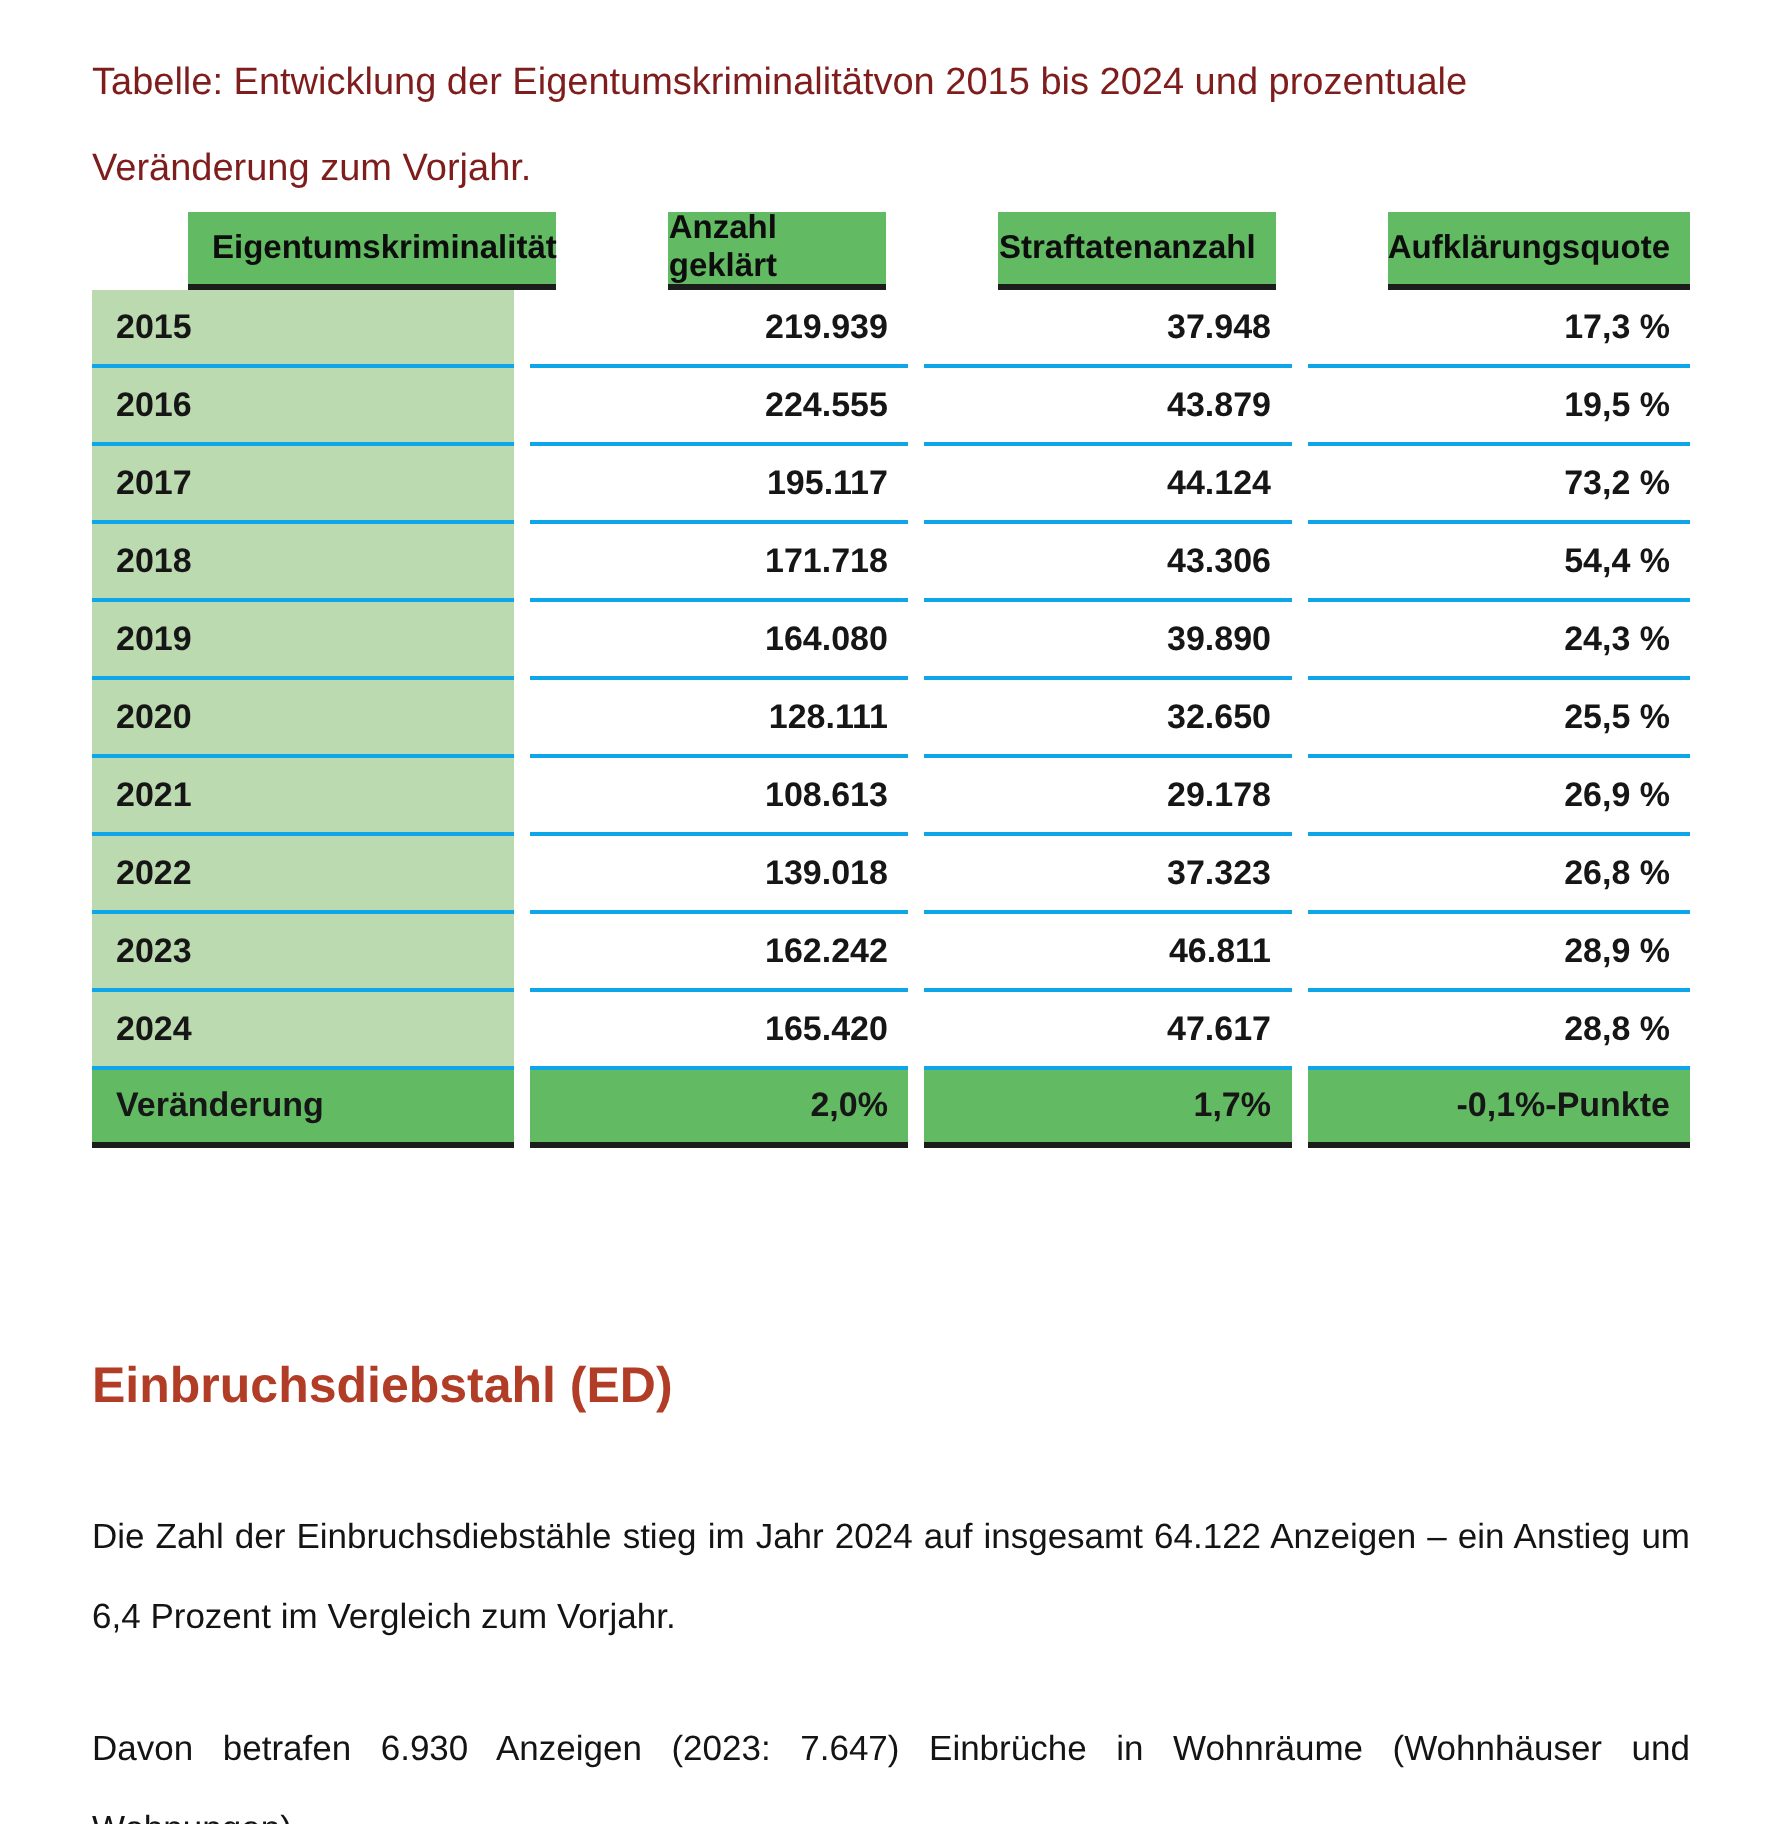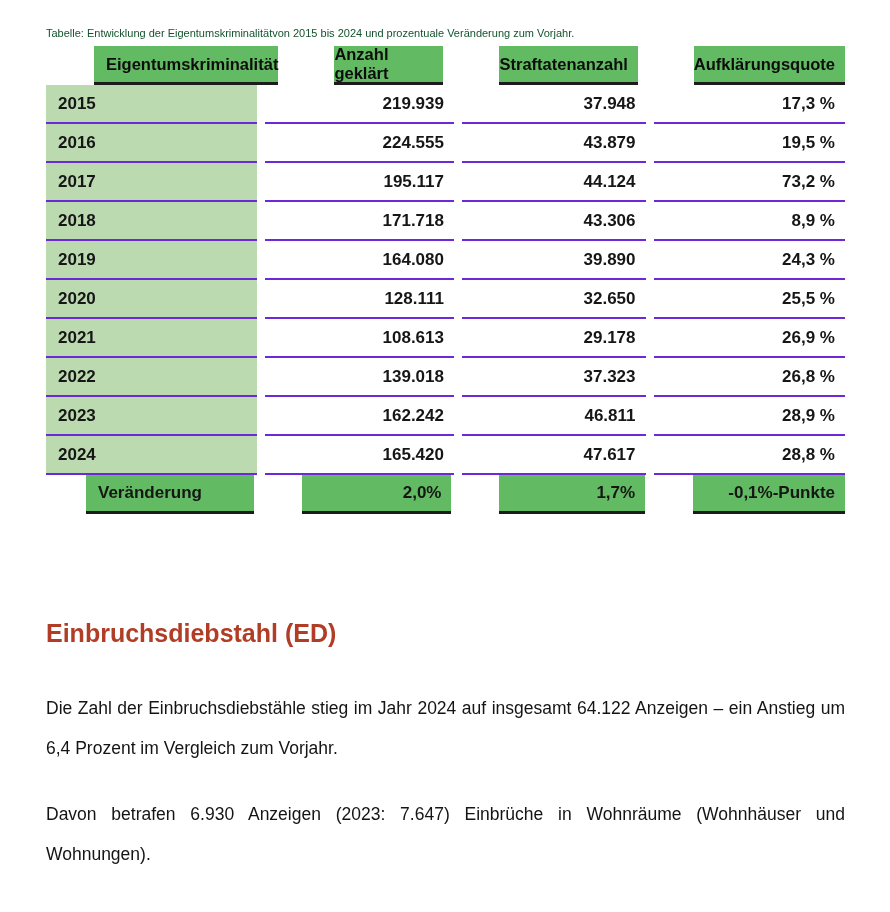--- a/index.html
+++ b/index.html
@@ -15,24 +15,24 @@
     color: #1a1a1a;
   }
   .page {
     padding: 20px 45px 0 46px;
   }
 
   
   .caption {
     margin: 0;
     width: 760px;
-    font-size: 11px;
-    line-height: 26px;
+    font-size: 19px;
+    line-height: 43px;
     font-weight: 400;
-    color: #14532d;
+    color: #7f1d1d;
   }
 
   
   .table {
     width: 799px;
     margin-top: 0;
   }
   .row {
     display: flex;
     gap: 8px;
@@ -54,30 +54,29 @@
   .thead .cell {
     background: #62ba62;
     border-bottom: 3px solid #1c1c1c;
     font-weight: 700;
     font-size: 16.5px;
     color: #0d0d0d;
     margin-left: 48px;
   }
   .tbody .cell {
     background: #ffffff;
-    border-bottom: 2px solid #6d28d9;
+    border-bottom: 2px solid #0ea5e9;
   }
   .tbody .c1 {
     background: #bcdab0;
   }
   .tfoot .cell {
     background: #62ba62;
     border-bottom: 3px solid #1c1c1c;
     font-weight: 600;
-    margin-left: 40px;
   }
 
   
   .heading {
     margin: 104px 0 0 0;
     font-size: 25px;
     line-height: 30px;
     font-weight: 700;
     color: #b23d26;
   }
@@ -127,21 +126,21 @@
       <div class="row">
         <div class="cell c1">2017</div>
         <div class="cell c2">195.117</div>
         <div class="cell c3">44.124</div>
         <div class="cell c4">73,2 %</div>
       </div>
       <div class="row">
         <div class="cell c1">2018</div>
         <div class="cell c2">171.718</div>
         <div class="cell c3">43.306</div>
-        <div class="cell c4">8,9 %</div>
+        <div class="cell c4">54,4 %</div>
       </div>
       <div class="row">
         <div class="cell c1">2019</div>
         <div class="cell c2">164.080</div>
         <div class="cell c3">39.890</div>
         <div class="cell c4">24,3 %</div>
       </div>
       <div class="row">
         <div class="cell c1">2020</div>
         <div class="cell c2">128.111</div>

